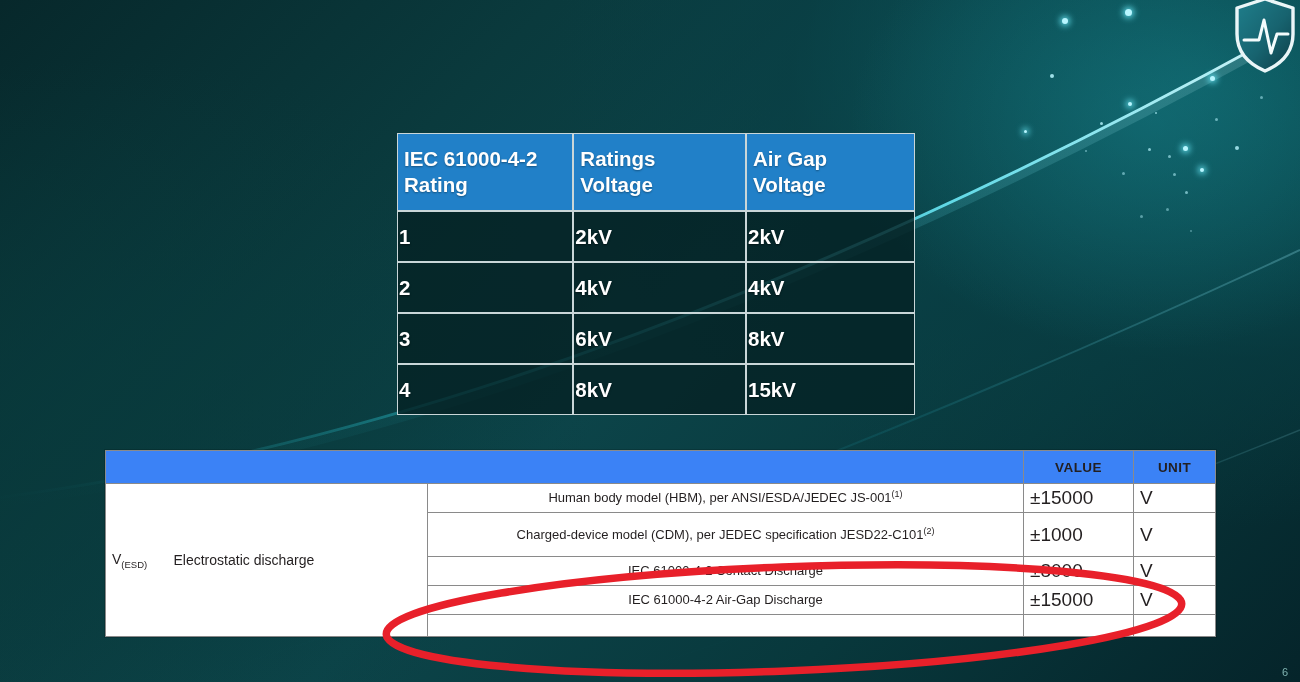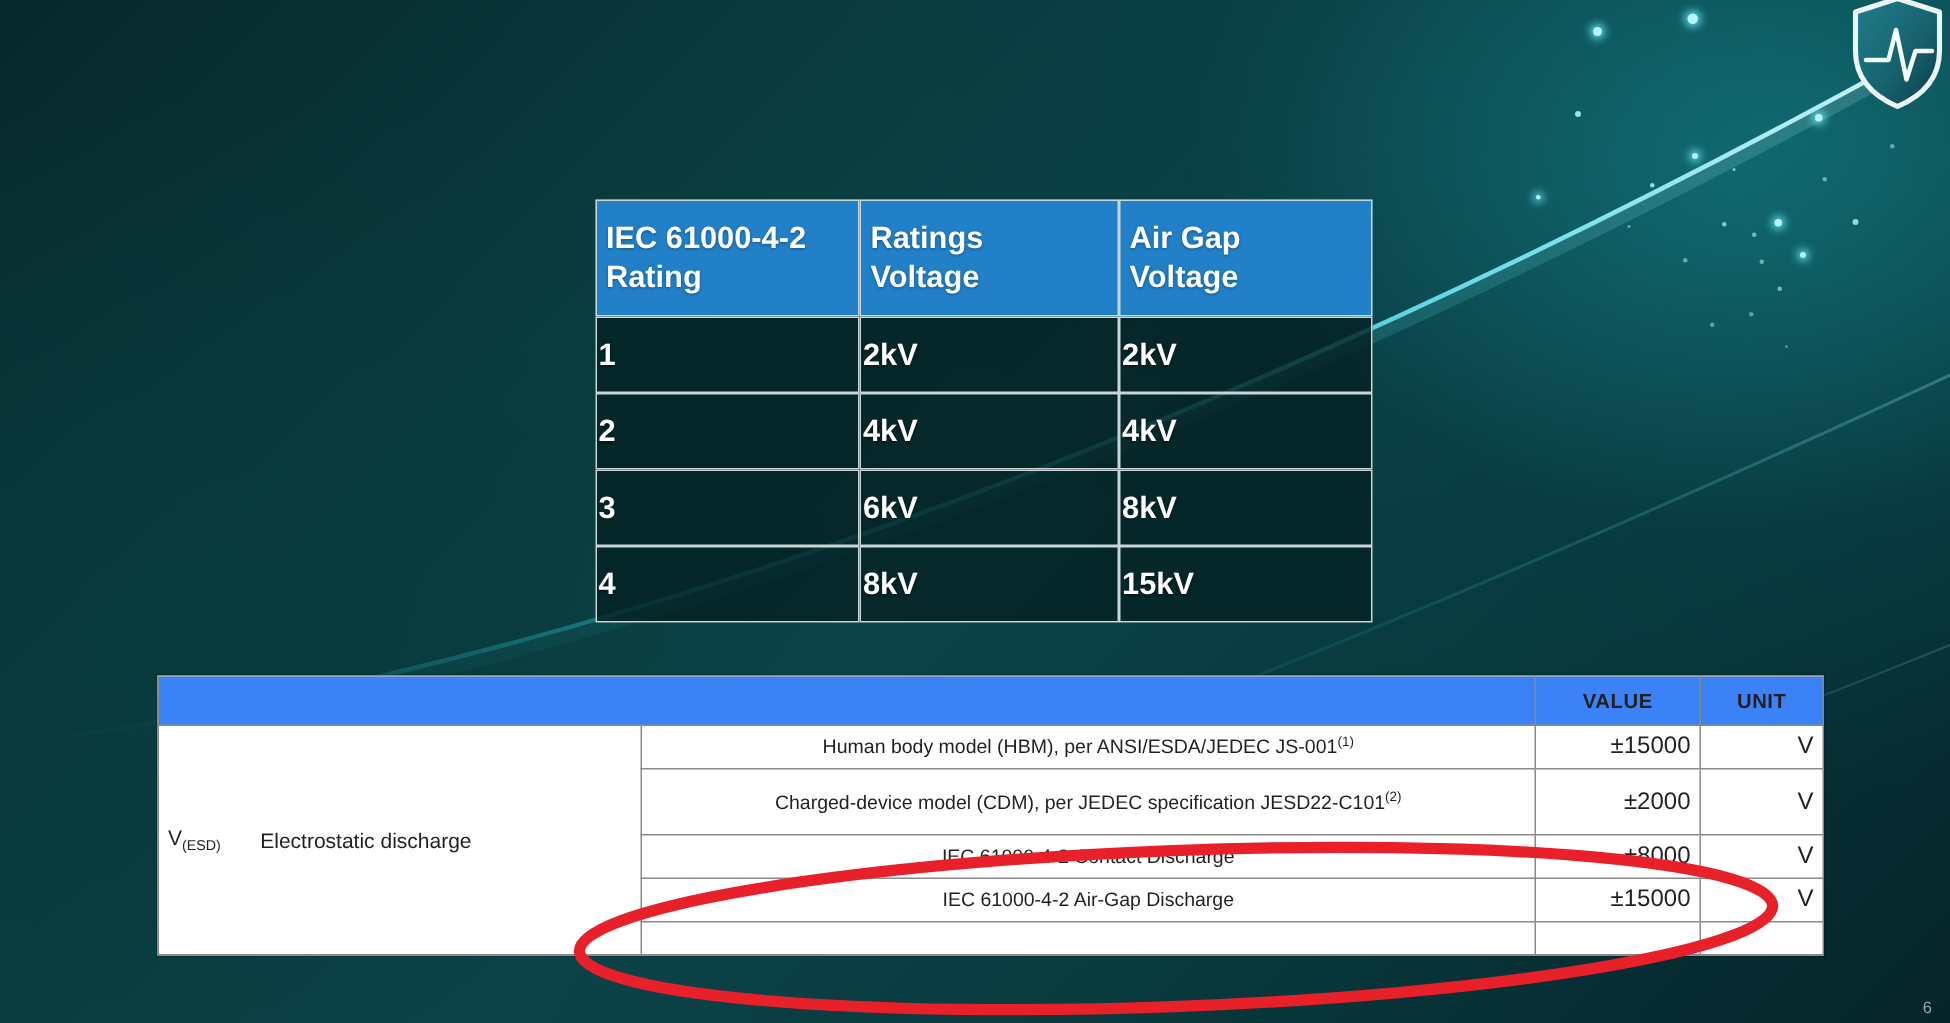--- a/index.html
+++ b/index.html
@@ -102,21 +102,21 @@
   .col-desc{width:auto;}
   .col-val{width:110px;}
   .col-unit{width:82px;}
   .ds .sym,.ds .param{
     text-align:left;
     font-size:14px;
   }
   .ds .sym{border-right:none;padding-left:6px;}
   .ds .param{border-left:none;padding-left:8px;}
   .ds .desc{text-align:center;line-height:1.25;}
-  .ds .val,.ds .unit{text-align:right;font-size:16px;}
+  .ds .val,.ds .unit{text-align:left;font-size:19px;}
   .ds tbody tr{height:29px;}
   .ds tbody tr.tall{height:44px;}
   .ds tbody tr.pad{height:22px;}
   sub{font-size:9.5px;}
   sup{font-size:9px;}
 
   
   .annot{
     position:absolute;left:378px;top:560px;
     width:812px;height:118px;
@@ -264,21 +264,21 @@
           <td class="desc">
             <span>Human body model (HBM), per ANSI/ESDA/JEDEC JS-001</span><sup>(1)</sup>
           </td>
           <td class="val">±15000</td>
           <td class="unit">V</td>
         </tr>
         <tr class="tall">
           <td class="desc">
             <span>Charged-device model (CDM), per JEDEC specification JESD22-C101</span><sup>(2)</sup>
           </td>
-          <td class="val">±2000</td>
+          <td class="val">±1000</td>
           <td class="unit">V</td>
         </tr>
         <tr>
           <td class="desc">IEC 61000-4-2 Contact Discharge</td>
           <td class="val">±8000</td>
           <td class="unit">V</td>
         </tr>
         <tr>
           <td class="desc">IEC 61000-4-2 Air-Gap Discharge</td>
           <td class="val">±15000</td>

